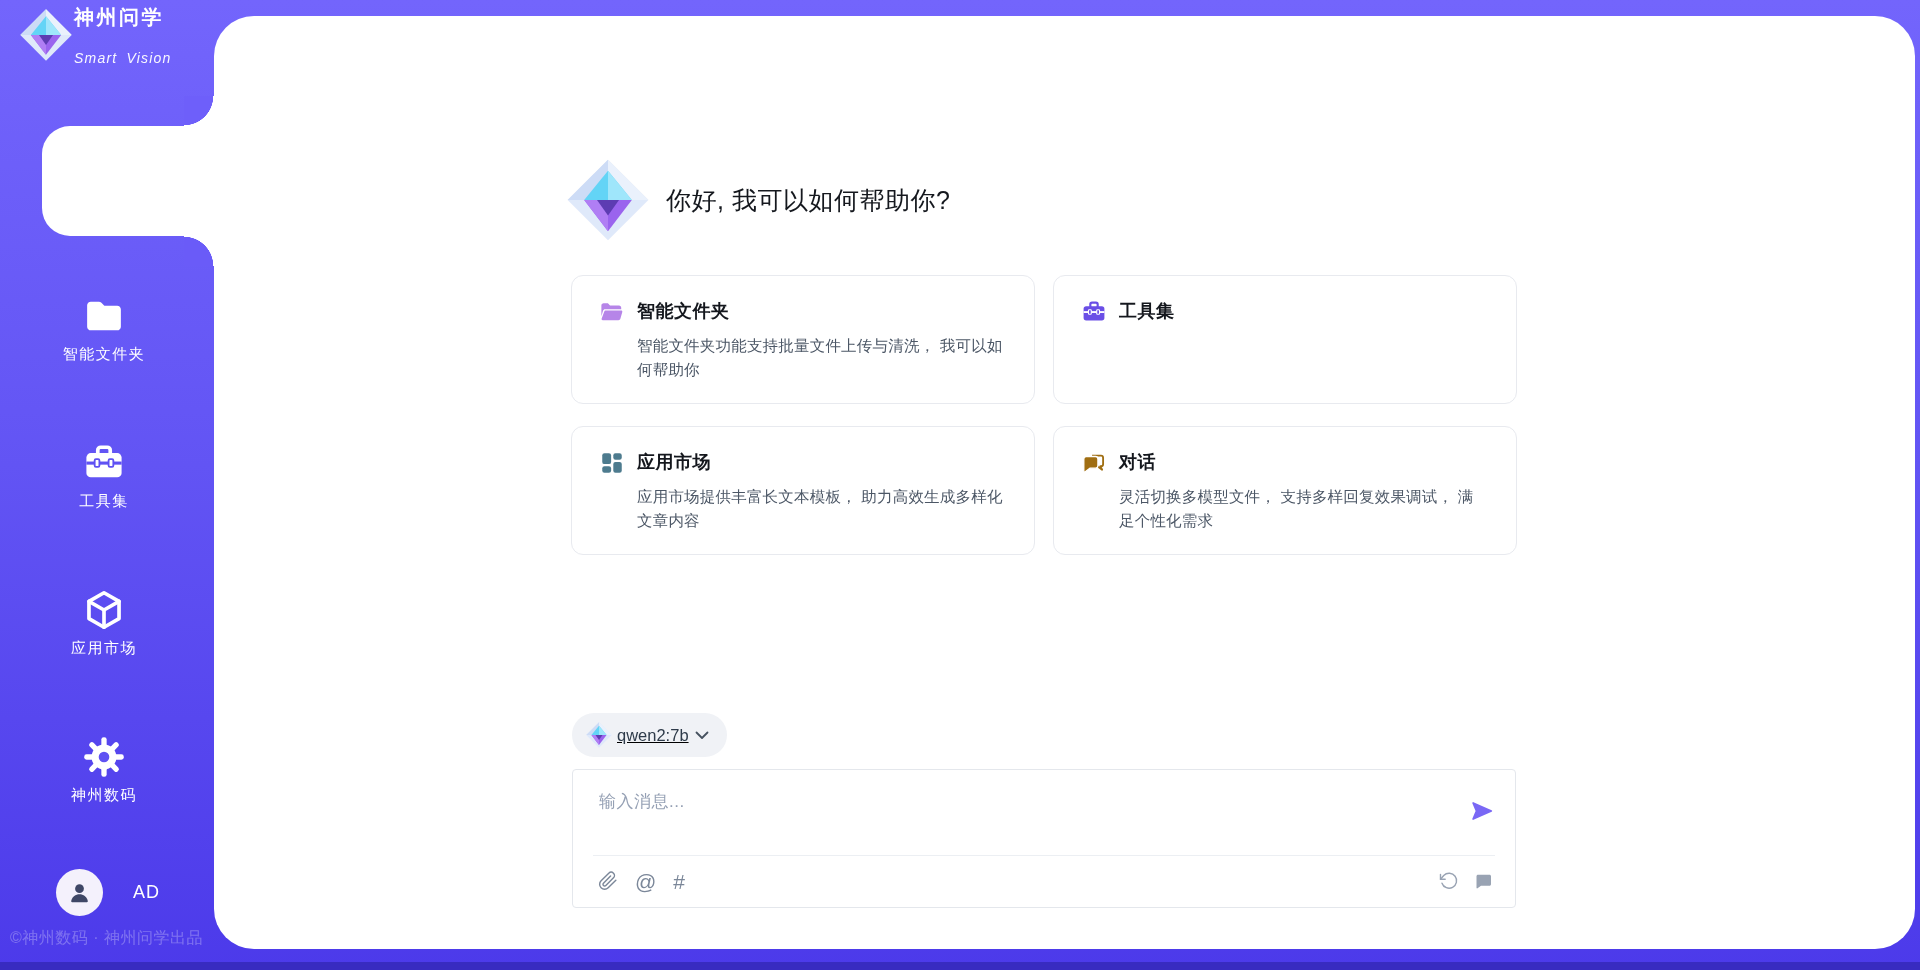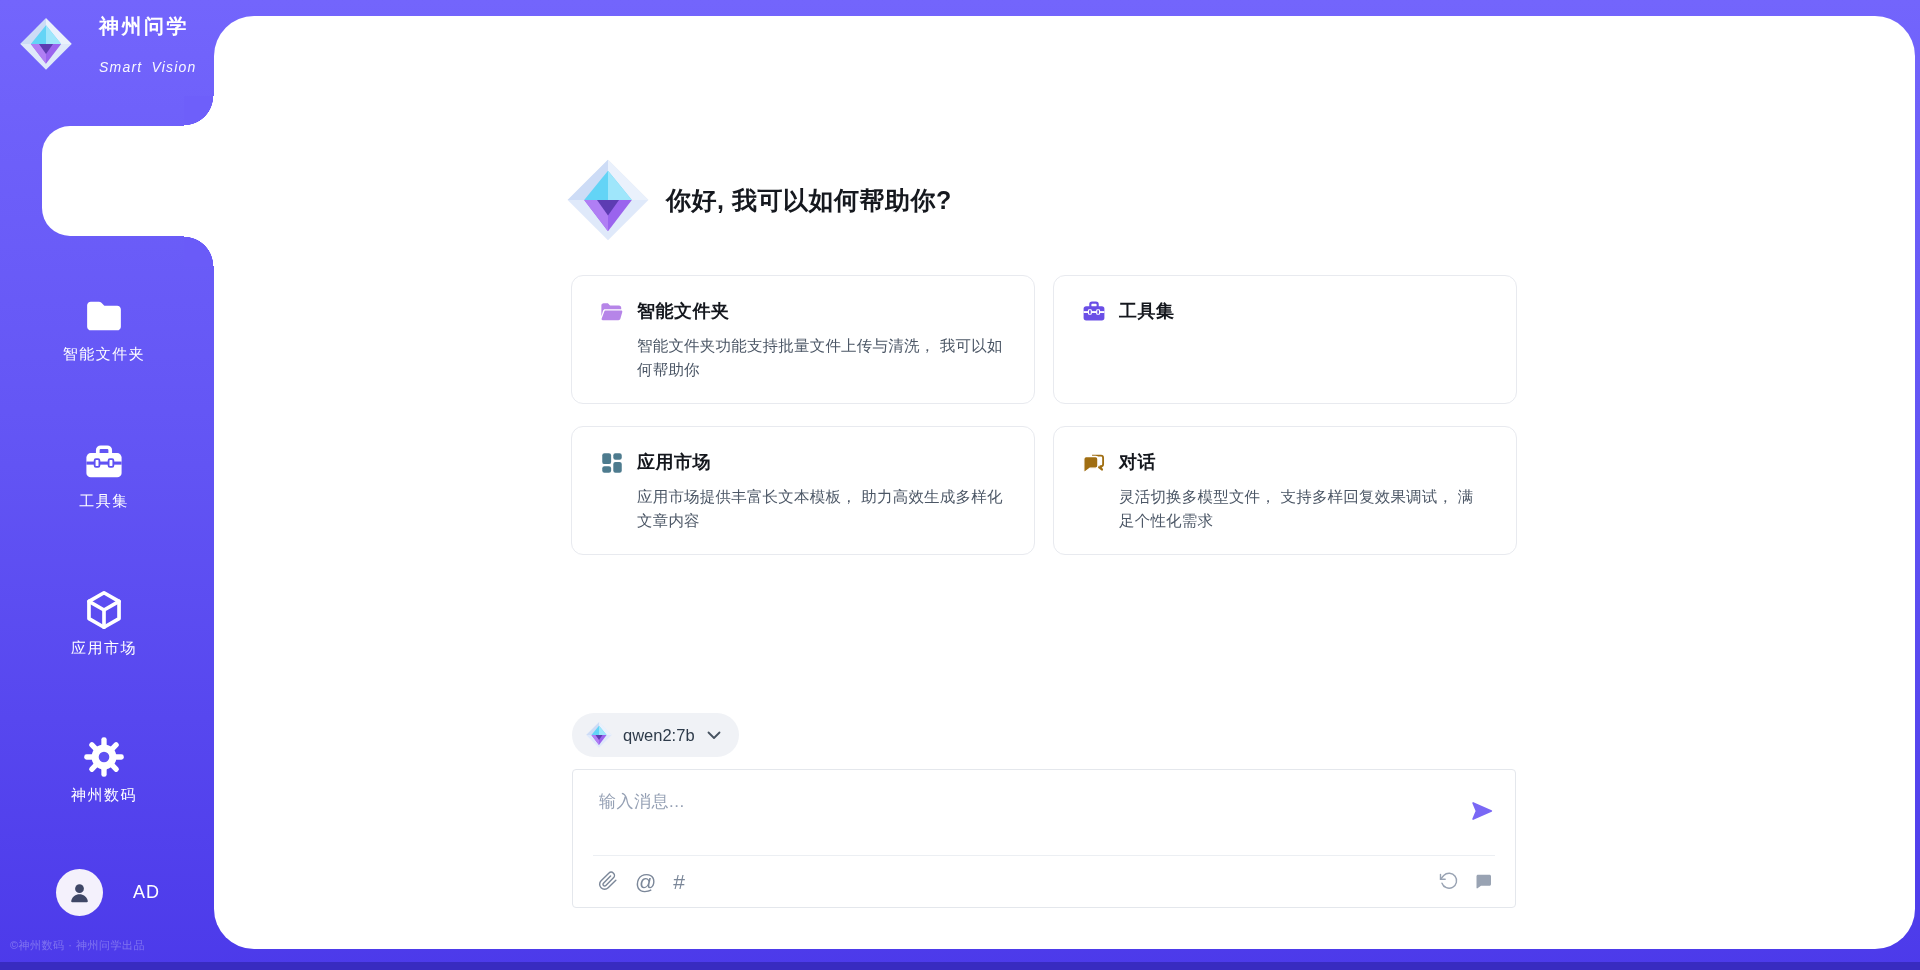--- a/index.html
+++ b/index.html
@@ -4,21 +4,21 @@
 <style>
   html,body{margin:0;padding:0;}
   .stage{position:relative;width:1920px;height:970px;overflow:hidden;
     background:linear-gradient(180deg,#7365fc 0%,#6254f4 48%,#4c3aea 100%);
     font-family:"Liberation Sans","DejaVu Sans",sans-serif;}
   .bottom-strip{position:absolute;left:0;right:0;bottom:0;height:8px;background:#382bc0;z-index:6;}
   
   .panel{position:absolute;left:214px;top:16px;right:5px;bottom:21px;background:#fff;border-radius:40px;z-index:1;}
   
   .sidebar{position:absolute;left:0;top:0;width:214px;height:100%;z-index:3;}
-  .brand{position:absolute;left:18px;top:13px;display:flex;align-items:center;gap:25px;}
+  .brand{position:absolute;left:18px;top:4px;display:flex;align-items:center;gap:0;}
   .brand-logo svg{width:56px;height:56px;display:block;}
   .brand-name{color:#fff;font-size:20px;font-weight:700;letter-spacing:2.5px;}
   .brand-sub{color:#fff;font-size:14px;letter-spacing:1.2px;word-spacing:4px;margin-top:19px;opacity:.95;font-style:italic;}
   .tab-bg{position:absolute;left:42px;top:126px;width:172px;height:110px;background:#fff;border-radius:28px 0 0 28px;}
   .flare{position:absolute;right:0;width:30px;height:30px;}
   .flare.top{top:-30px;background:radial-gradient(circle 30px at 0 0,#6e5ffa 0 29px,#fff 29.5px);}
   .flare.bottom{bottom:-30px;background:radial-gradient(circle 30px at 0 100%,#6a5bf8 0 29px,#fff 29.5px);}
   #nav .nav-item{position:absolute;left:0;width:208px;text-align:center;color:#fff;cursor:pointer;}
   #nav .nav-item:nth-child(1){top:138px;}
   #nav .nav-item:nth-child(2){top:294px;}
@@ -28,36 +28,36 @@
   .nav-icon{display:block;margin:0 auto;width:44px;height:44px;--slot:#6052f3;}
   .nav-icon svg{width:44px;height:44px;display:block;}
   .nav-label{display:block;margin-top:7px;font-size:15px;letter-spacing:1.5px;}
   .nav-item.active{color:#6254f3;}
   .nav-item.active .nav-icon{--slot:#ffffff;}
   .nav-item.active .nav-label{font-weight:500;}
   .user-row{position:absolute;left:56px;top:869px;display:flex;align-items:center;gap:30px;cursor:pointer;}
   .avatar{width:47px;height:47px;border-radius:50%;background:#f4f1fc;display:flex;align-items:center;justify-content:center;}
   .avatar svg{width:27px;height:27px;color:#3f4766;display:block;}
   .user-label{color:#fff;font-size:18px;letter-spacing:1px;}
-  .footer{position:absolute;left:10px;top:928px;width:210px;color:rgba(255,255,255,.28);font-size:11px;letter-spacing:.5px;margin-top:10px;}
+  .footer{position:absolute;left:10px;top:928px;width:210px;color:rgba(255,255,255,.28);font-size:16px;letter-spacing:.5px;}
   
   .greeting{position:absolute;left:350px;top:140px;display:flex;align-items:center;gap:14px;}
   .greet-logo svg{width:88px;height:88px;display:block;}
-  .greeting h1{font-size:25px;font-weight:700;color:#15181e;letter-spacing:.5px;margin:0;}
+  .greeting h1{font-size:25px;font-weight:400;color:#15181e;letter-spacing:.5px;margin:0;}
   
   .cards{position:absolute;left:357px;top:259px;display:grid;grid-template-columns:464px 464px;gap:22px 18px;}
   .card{height:129px;border:1px solid #e8eaef;border-radius:12px;background:#fff;box-sizing:border-box;
     padding:21px 28px 0 27px;cursor:pointer;display:grid;grid-template-columns:38px 1fr;align-content:start;}
   .card-icon{margin-top:2px;--slot:#fff;}
   .card-icon svg{width:26px;height:26px;display:block;}
   .card-title{font-size:18px;font-weight:700;color:#14171d;letter-spacing:.5px;align-self:center;}
   .card-desc{grid-column:2;margin-top:9px;font-size:15.5px;line-height:1.55;color:#4c5766;letter-spacing:.2px;}
   
-  .model-pill{position:absolute;left:358px;top:697px;height:44px;display:inline-flex;align-items:center;gap:10px;
-    padding:0 18px 0 13px;background:#f0f2f6;border-radius:22px;cursor:pointer;}
+  .model-pill{position:absolute;left:358px;top:697px;height:44px;display:inline-flex;align-items:center;gap:4px;
+    padding:0 18px 0 13px;background:#f0f2f6;border-radius:22px;cursor:pointer;text-decoration:underline;}
   .pill-gem svg{width:28px;height:28px;display:block;}
   .pill-label{font-size:16.5px;color:#2e3b4a;}
   .pill-chevron{color:#46525f;margin-left:2px;display:inline-flex;}
   .pill-chevron svg{width:14px;height:9px;}
   
   .composer{position:absolute;left:358px;top:753px;width:944px;height:139px;border:1.5px solid #e4e7ec;
     border-radius:4px;box-sizing:border-box;background:#fff;}
   .msg-input{position:absolute;left:0;top:0;width:850px;height:78px;border:0;outline:0;resize:none;background:transparent;
     padding:20px 0 0 26px;font-size:17px;color:#333;font-family:inherit;box-sizing:border-box;}
   .msg-input::placeholder{color:#95a0b4;letter-spacing:.5px;}

